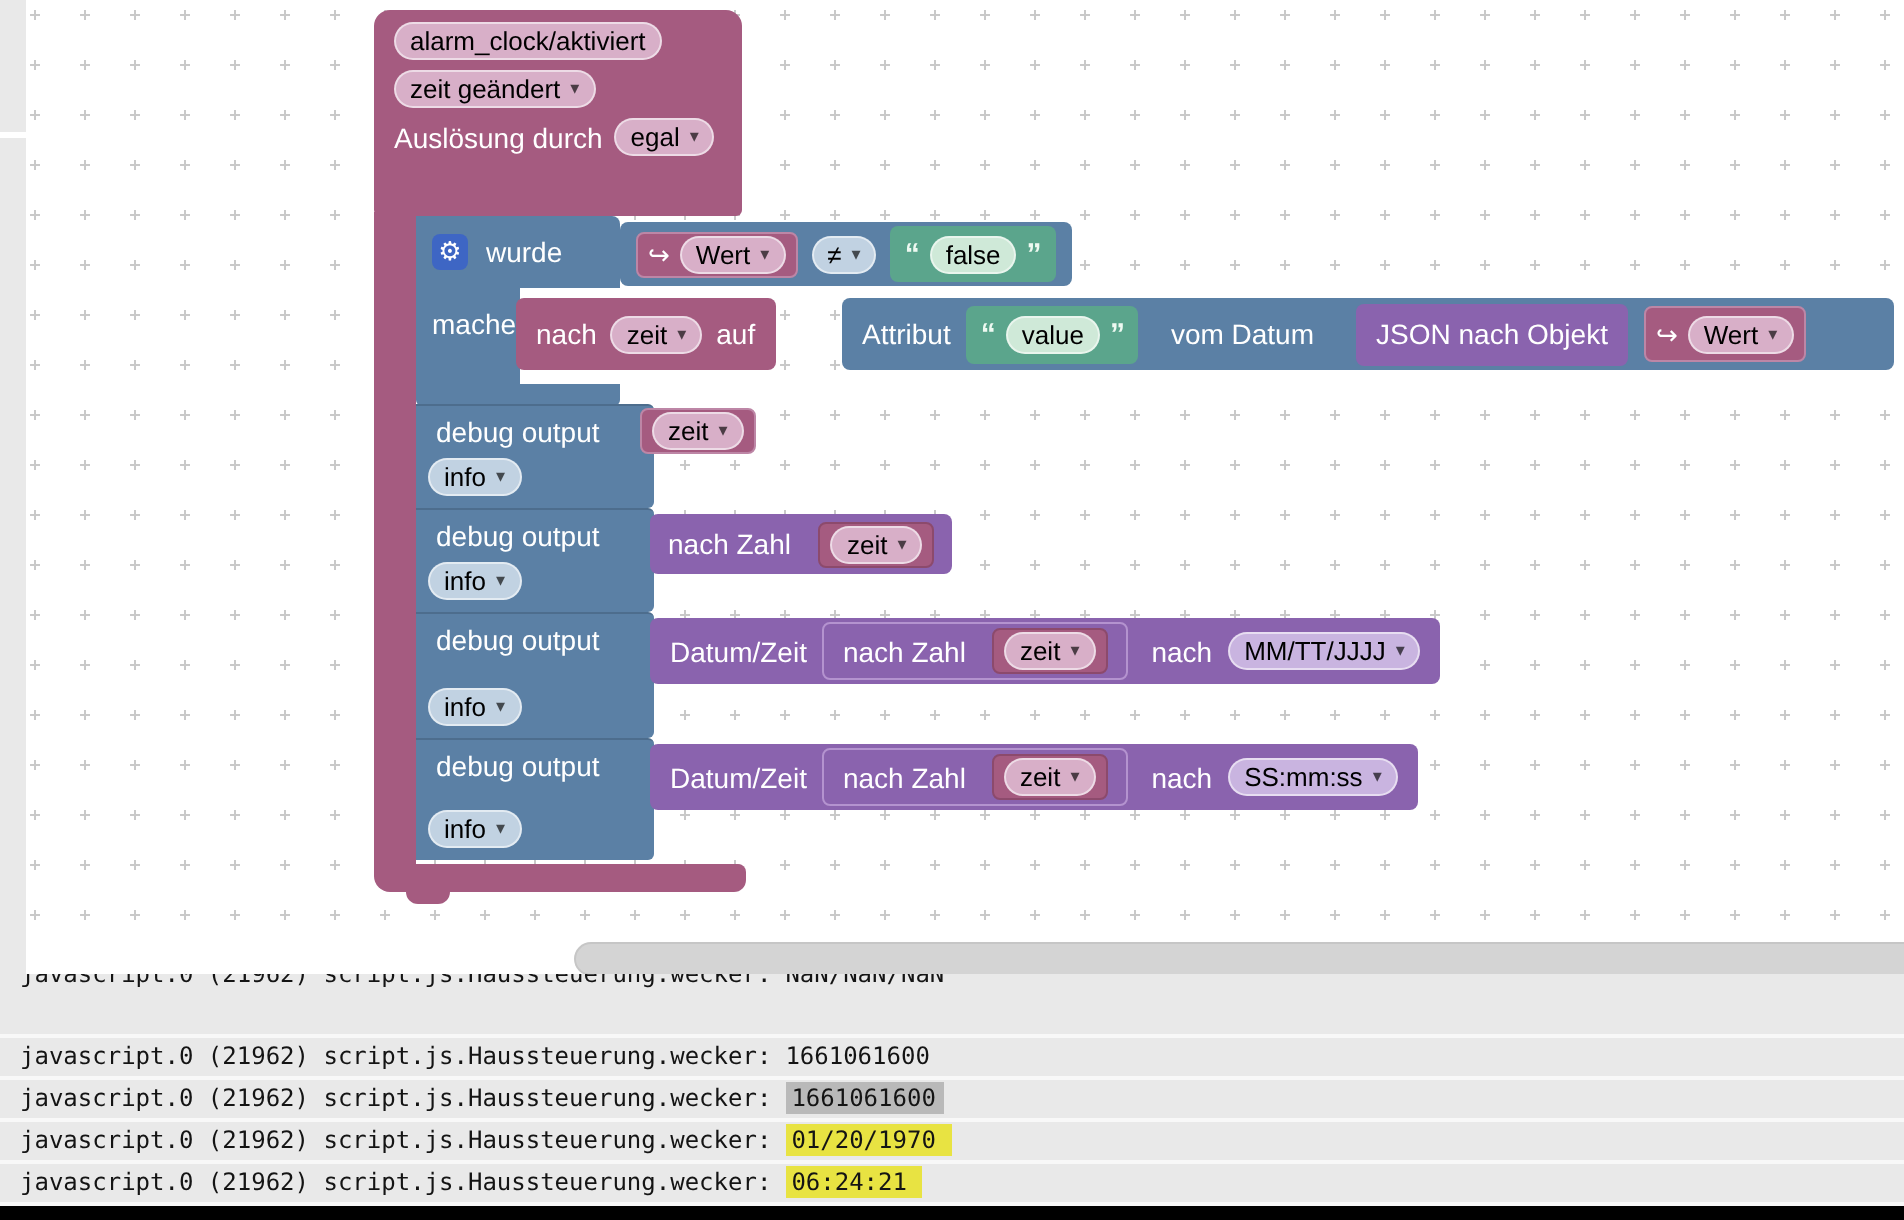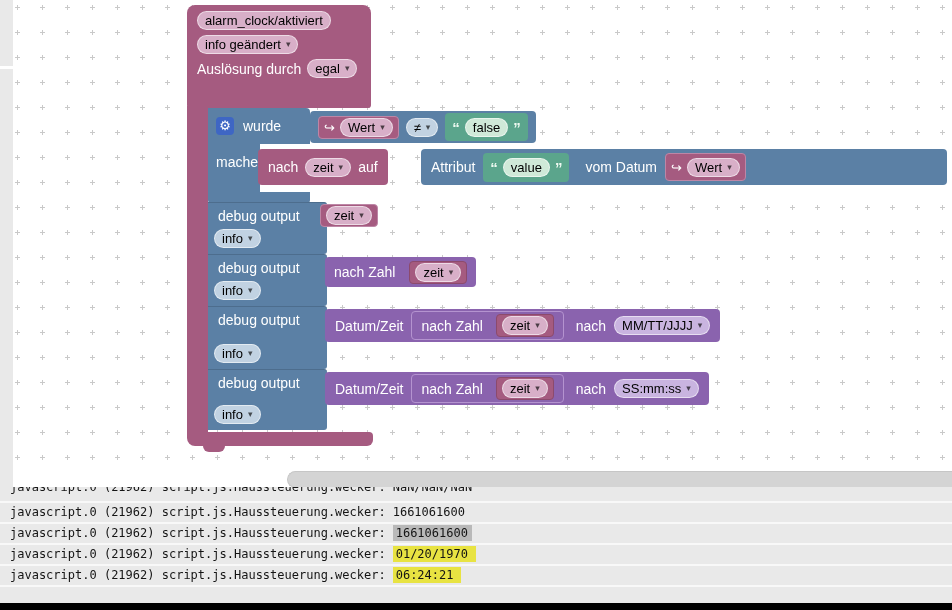--- a/index.html
+++ b/index.html
@@ -61,21 +61,21 @@
   .dbg { border-radius:0 3px 3px 0; padding:5px 0 0 10px; }
   .dbg .blabel { display:block; }
   .dbg .info-pill { position:absolute; left:6px; bottom:6px; }
 
   .inner-purple { display:inline-flex; align-items:center; gap:13px; background:#8a63ae; border:1px solid #b493cf; border-radius:4px; padding:2px 9px; }
 
   
   .hscroll { position:absolute; left:287px; top:471px; width:665px; height:17px; background:#d4d4d4; border:1px solid #c6c6c6; border-right:none; border-radius:9px 0 0 9px; }
   #log { position:absolute; left:0; top:487px; width:952px; height:116px; background:#e9e9e9; font-family:"DejaVu Sans Mono", monospace; font-size:12px; color:#141414; }
   .logrow { position:relative; width:952px; height:21px; line-height:19px; padding-left:10px; border-bottom:2px solid #f8f8f8; background:#e9e9e9; white-space:nowrap; overflow:hidden; }
-  .logrow.partial { height:16px; }
+  .logrow.partial { height:32px; }
   .logrow.partial .shift { display:block; margin-top:-9px; }
   .logval { margin-left:7px; }
   .hl-yellow { background:#e8e342; padding:1px 8px 1px 3px; }
   .hl-gray { background:#b9b9b9; padding:1px 4px 1px 3px; }
   .blackbar { position:absolute; left:0; top:603px; width:952px; height:7px; background:#000; }
 </style>
 </head>
 <body>
 
 <div id="root">
@@ -810,21 +810,21 @@
       </div>
 
     <div class="blk pinkbg p-spine"></div>
     <div class="blk pinkbg p-foot"></div>
     <div class="blk pinkbg p-tab"></div>
     <div class="blk pinkbg p-header">
       <div class="line"><span class="pill pink-pill">
             <span>alarm_clock/aktiviert</span>
           </span></div>
       <div class="line"><span class="pill pink-pill">
-            <span>info geändert</span>
+            <span>zeit geändert</span>
             <span class="arr">▾</span>
           </span></div>
       <div class="line flexrow" style="gap:6px;">
         <span>Auslösung durch</span>
         <span class="pill pink-pill">
             <span>egal</span>
             <span class="arr">▾</span>
           </span>
       </div>
     </div>
@@ -871,20 +871,23 @@
     <div class="vblock bluebg" style="left:421px; top:149px; width:526px; height:36px; padding:0 0 0 10px; gap:8px;">
       <span>Attribut</span>
       <span class="vblock greenbg" style="position:static; height:29px; padding:0 7px; gap:5px; display:inline-flex;">
         <span class="quote">“</span>
         <span class="pill green-pill">
             <span>value</span>
           </span>
         <span class="quote">”</span>
       </span>
       <span style="margin-left:8px;">vom Datum</span>
+      <span class="vblock purplebg" style="position:static; height:31px; padding:0 10px; gap:14px; display:inline-flex; margin-left:13px;">
+        <span>JSON nach Objekt</span>
+      </span>
       <span class="pink-vblock" style="height:28px;">
         <span class="cast">↪</span>
         <span class="pill pink-pill">
             <span>Wert</span>
             <span class="arr">▾</span>
           </span>
       </span>
     </div>
 
     <div class="blk bluebg dbg stacked" style="left:208px; top:202px; width:119px; height:52px;">

